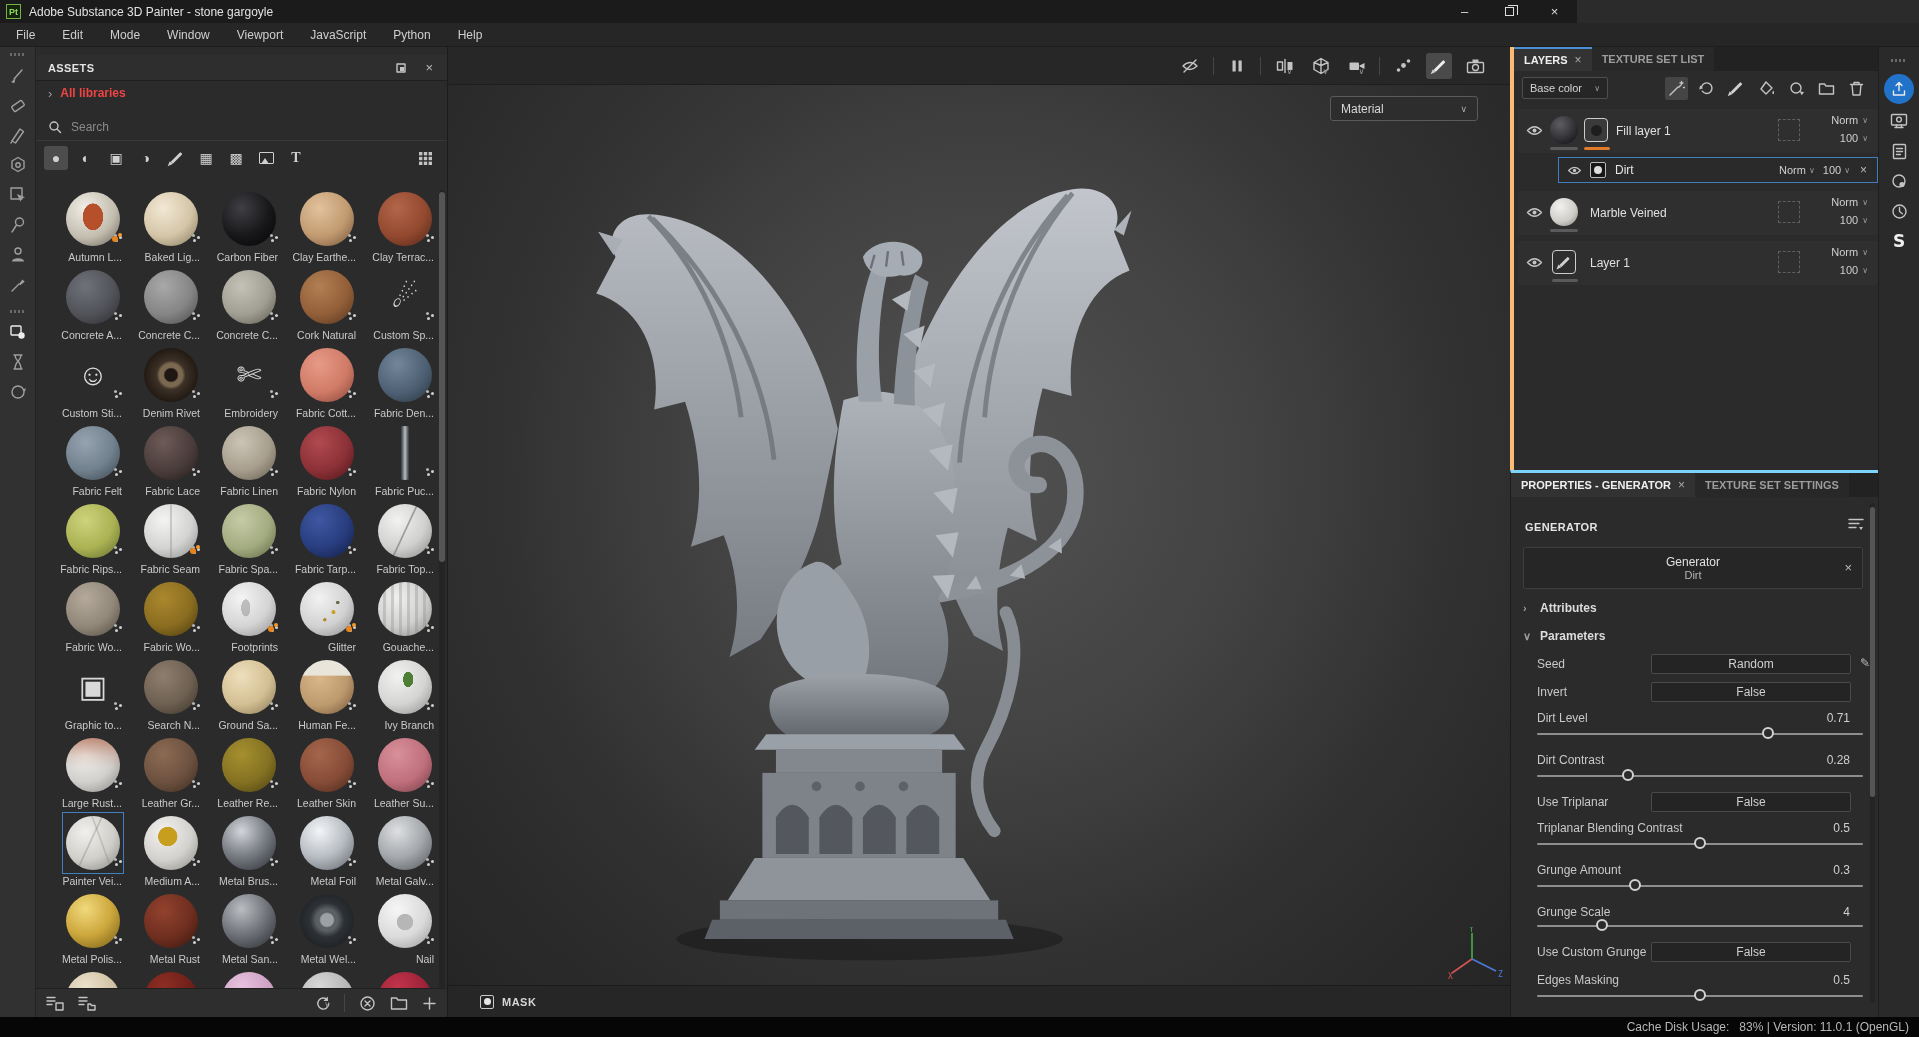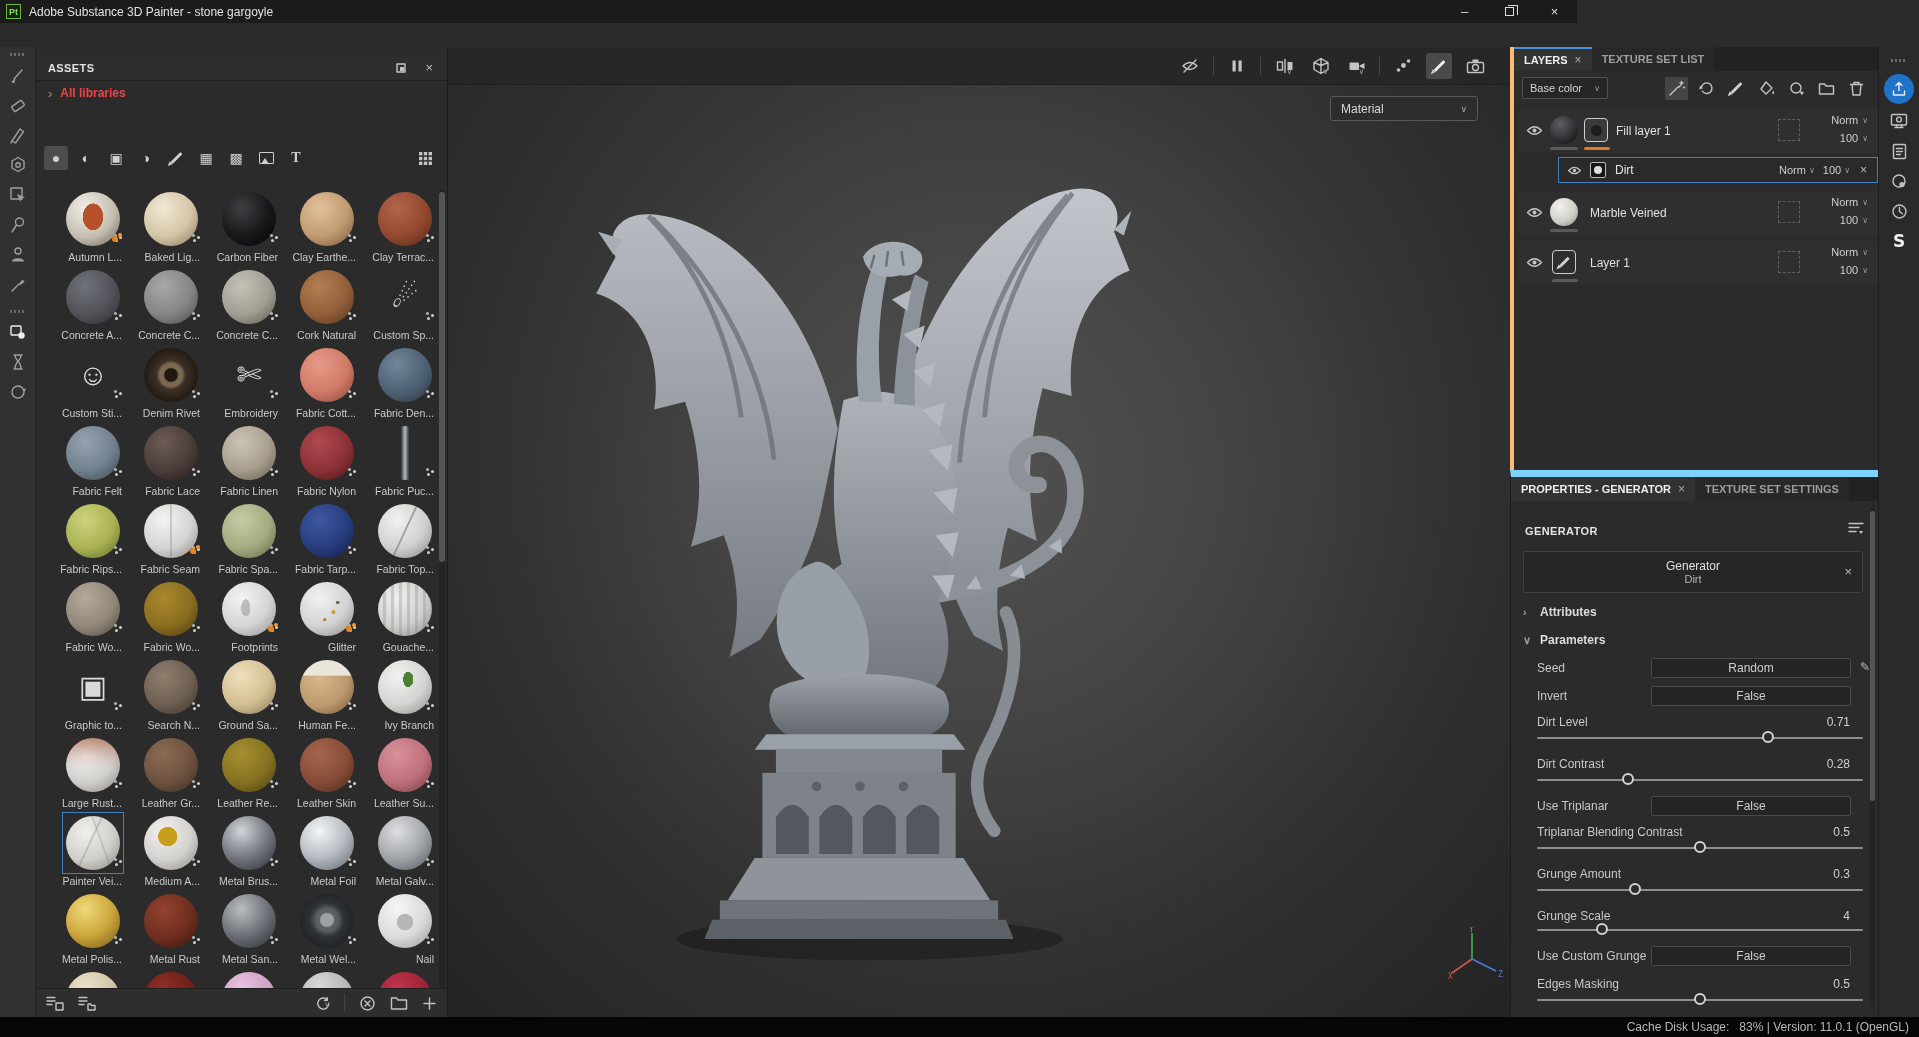--- a/index.html
+++ b/index.html
@@ -99,21 +99,21 @@
   .lbadge.brush{background:#2e2e2e;}
   .lname{position:absolute;font-size:12px;color:#e0e0e0;top:15px;}
   .maskslot{position:absolute;right:78px;top:10px;width:22px;height:22px;border:1px dashed #5f5f5f;}
   .blend{position:absolute;right:10px;font-size:11px;color:#cfcfcf;display:flex;gap:4px;align-items:center;}
   .blend .c{font-size:8px;color:#999;}
   .ubar{position:absolute;top:38px;height:3px;border-radius:2px;background:#5a5a5a;}
   .ubar.orange{background:#e07b2a;}
   #dirtrow{position:absolute;left:44px;width:320px;height:26px;background:#2a2a2a;border:1px solid #3f7fbf;display:flex;align-items:center;}
   #dirtrow .mthumb{width:16px;height:16px;border:1.5px solid #b9b9b9;border-radius:2px;background:#161616;display:flex;align-items:center;justify-content:center;}
   #dirtrow .mthumb i{width:8px;height:8px;border-radius:50%;background:#dcdcdc;}
-  #propsp{left:1510px;top:470px;width:368px;height:547px;background:#2b2b2b;border-left:1px solid #1c1c1c;border-top:7px solid #7dd3fc;}
+  #propsp{left:1510px;top:470px;width:368px;height:547px;background:#2b2b2b;border-left:1px solid #1c1c1c;border-top:3px solid #7dd3fc;}
   #gentitle{left:14px;top:48px;font-size:11px;font-weight:bold;color:#e4e4e4;letter-spacing:.4px;}
   #genbox{left:12px;top:74px;width:340px;height:42px;background:#262626;border:1px solid #3e3e3e;border-radius:2px;display:flex;flex-direction:column;align-items:center;justify-content:center;}
   #genbox .l1{font-size:12px;color:#e0e0e0;}
   #genbox .l2{font-size:11px;color:#b5b5b5;}
   #genbox .x{position:absolute;right:10px;top:12px;color:#bbb;font-size:13px;}
   .secrow{position:absolute;left:12px;display:flex;gap:9px;align-items:center;font-size:12px;font-weight:bold;color:#dcdcdc;}
   .secrow .g{color:#9c9c9c;font-size:11px;width:8px;display:inline-block;}
   .prow-label{position:absolute;left:26px;font-size:12px;color:#c8c8c8;}
   .prow-val{position:absolute;right:28px;font-size:12px;color:#cfcfcf;}
   .pbtn{position:absolute;left:140px;width:200px;height:20px;background:#242424;border:1px solid #4a4a4a;border-radius:2px;display:flex;align-items:center;justify-content:center;font-size:12px;color:#cfcfcf;}
@@ -141,20 +141,39 @@
     <span id="wtitle">Adobe Substance 3D Painter - stone gargoyle</span>
     <div id="winbtns">
       <div class="winbtn">–</div>
       <div class="winbtn">
           <span class="restore"></span>
         </div>
       <div class="winbtn">×</div>
     </div>
   </div>
 
+  <div class="abs" id="menubar">
+
+      <span class="mitem">File</span>
+
+      <span class="mitem">Edit</span>
+
+      <span class="mitem">Mode</span>
+
+      <span class="mitem">Window</span>
+
+      <span class="mitem">Viewport</span>
+
+      <span class="mitem">JavaScript</span>
+
+      <span class="mitem">Python</span>
+
+      <span class="mitem">Help</span>
+
+  </div>
 
   <div class="abs" id="lstrip">
     <div class="grip"></div>
     <div class="ltool">
         <svg class="sic" width="20" height="20" viewBox="0 0 20 20">
           <path d="M6,14 L14,5"></path>
           <path class="f" d="M3,17 l4.5,-3.5 -1.2,4.7 z"></path>
         </svg>
       </div>
     <div class="ltool">
@@ -225,20 +244,27 @@
         <svg class="sic" width="12" height="12" viewBox="0 0 12 12">
             <rect x="2" y="2" width="8" height="8"></rect>
             <rect class="f" x="5" y="5" width="4" height="4"></rect>
           </svg>
         <span class="hico">×</span>
       </span>
     </div>
     <div class="abs" id="alib">
       <span class="chev">›</span>
       <span class="t">All libraries</span>
+    </div>
+    <div class="abs" id="asearch">
+      <svg class="sic" width="14" height="14" viewBox="0 0 14 14">
+          <circle cx="6" cy="6" r="4"></circle>
+          <path d="M9,9 l3.5,3.5"></path>
+        </svg>
+      <input placeholder="Search" style="">
     </div>
     <div class="abs" id="afilters">
       <span class="fico on">●</span>
       <span class="fico">◐</span>
       <span class="fico">▣</span>
       <span class="fico">◑</span>
       <span class="fico">
           <span class="ibrush"></span>
         </span>
       <span class="fico">▦</span>
@@ -983,20 +1009,26 @@
           <rect class="f" x="6.5" y="2.5" width="6" height="2.5"></rect>
         </svg>
       </span>
   </div>
 
   <div class="abs" id="shadesel">
     <span class="t">Material</span>
     <span class="c">∨</span>
   </div>
 
+  <div class="abs" id="maskstrip">
+    <span id="maskicon">
+        <i></i>
+      </span>
+    <span id="masklbl">MASK</span>
+  </div>
 
   <div class="abs" id="layersp">
     <div class="tabbar abs">
       <span class="tab active">
         <span>LAYERS</span>
         <span class="tabx">×</span>
       </span>
       <span class="tab">
         <span>TEXTURE SET LIST</span>
       </span>

